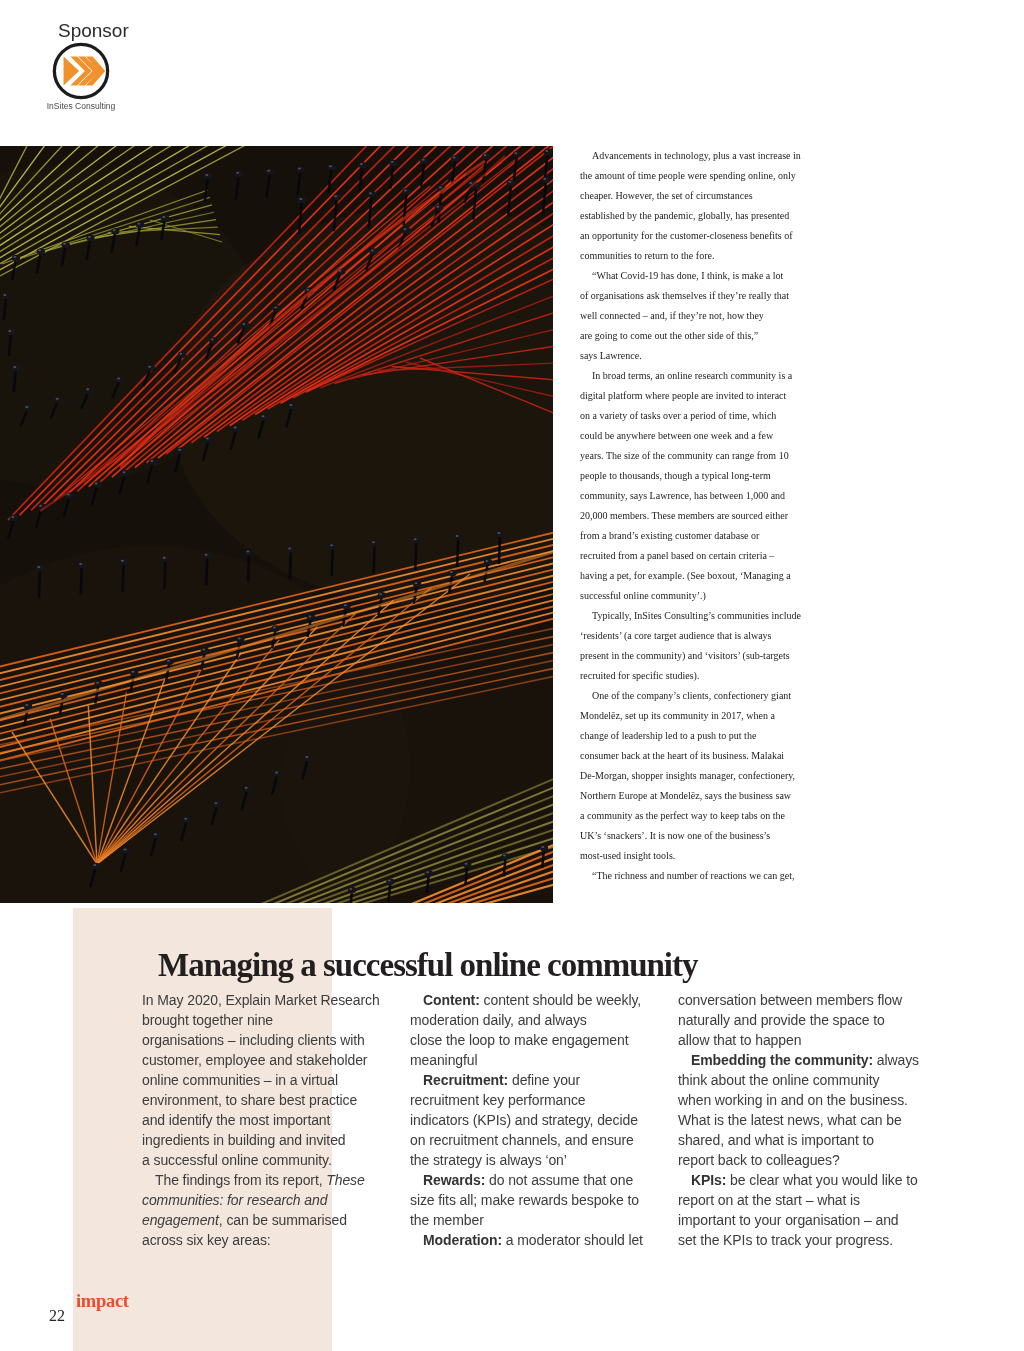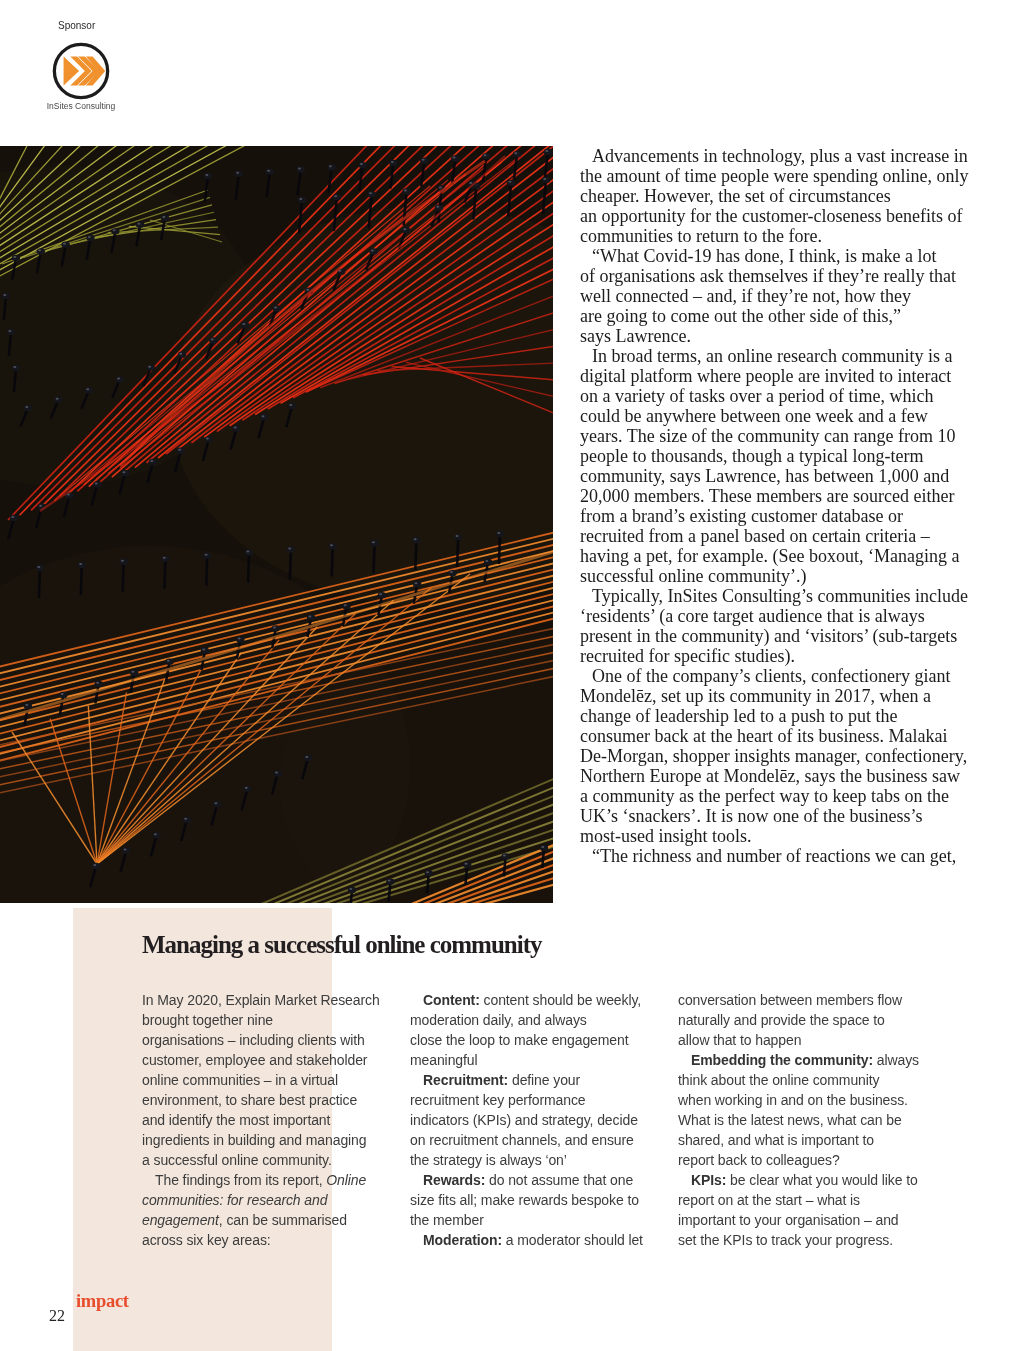--- a/index.html
+++ b/index.html
@@ -4,38 +4,38 @@
 <style>
   html,body{margin:0;padding:0;}
   body{
     width:1024px;height:1351px;background:#ffffff;position:relative;
     font-family:"Liberation Sans",sans-serif;
     -webkit-font-smoothing:antialiased;
   }
   .page{position:absolute;left:0;top:0;width:1024px;height:1351px;overflow:hidden;}
 
   
-  .sponsor-label{position:absolute;left:58px;top:20px;font-size:10px;color:#2b2b2b;text-align:center;}
+  .sponsor-label{position:absolute;left:58px;top:20px;font-size:19px;color:#2b2b2b;text-align:center;}
   .sponsor-logo{position:absolute;left:50px;top:40px;width:62px;height:62px;}
   .sponsor-name{position:absolute;left:34px;top:101px;width:94px;text-align:center;font-size:8.5px;color:#4a4a4a;}
 
   
   .photo{position:absolute;left:0;top:146px;width:553px;height:757px;margin:0;overflow:hidden;}
   .photo svg{display:block;width:553px;height:757px;}
 
   
   .article{position:absolute;left:580px;top:146px;width:344px;
-    font-family:"Liberation Serif",serif;font-size:18px;color:#1c1c1c;}
+    font-family:"Liberation Serif",serif;font-size:10px;color:#1c1c1c;}
   .article .ln{height:20px;line-height:20px;white-space:nowrap;}
   .article .ln.ind{padding-left:12px;}
 
   
   .boxout-bg{position:absolute;left:73px;top:908px;width:259px;height:443px;background:#f3e7dd;}
-  .boxout-title{position:absolute;left:142px;top:931px;margin:0;white-space:nowrap;
-    font-family:"Liberation Serif",serif;font-weight:700;font-size:25px;letter-spacing:-1px;color:#231f20;}
+  .boxout-title{position:absolute;left:142px;top:931px;margin:16px;white-space:nowrap;
+    font-family:"Liberation Serif",serif;font-weight:700;font-size:33px;letter-spacing:-1px;color:#231f20;}
   .bcol{position:absolute;top:990px;font-size:14px;color:#3c3c3c;letter-spacing:-0.1px;}
   #bcol-0{left:142px;width:240px;}
   #bcol-1{left:410px;width:246px;}
   #bcol-2{left:678px;width:246px;}
   .bln{height:20px;line-height:20px;white-space:nowrap;}
   .bln.ind{padding-left:13px;}
   .bln b{font-weight:700;color:#343434;}
 
   
   .page-number{position:absolute;left:49px;top:1295px;font-family:"Liberation Serif",serif;font-size:16px;color:#242424;margin-top:12px;}
@@ -467,20 +467,21 @@
         <path d="M 485,15 Q 300,140 120,320" stroke="#ff3517" stroke-width="3" fill="none" opacity="0.55"></path>
         <path d="M 505,10 Q 330,170 40,365" stroke="#d92413" stroke-width="2.2" fill="none" opacity="0.5"></path>
         <path d="M -5,575 Q 250,500 556,405" stroke="#f78f2e" stroke-width="3" fill="none" opacity="0.5"></path>
       </svg>
   </figure>
 
   <div class="article" id="article-col" style="color: rgb(28, 28, 28);">
       <div class="ln ind">Advancements in technology, plus a vast increase in</div>
       <div class="ln">the amount of time people were spending online, only</div>
       <div class="ln">cheaper. However, the set of circumstances</div>
+      <div class="ln">established by the pandemic, globally, has presented</div>
       <div class="ln">an opportunity for the customer-closeness benefits of</div>
       <div class="ln">communities to return to the fore.</div>
       <div class="ln ind">“What Covid-19 has done, I think, is make a lot</div>
       <div class="ln">of organisations ask themselves if they’re really that</div>
       <div class="ln">well connected – and, if they’re not, how they</div>
       <div class="ln">are going to come out the other side of this,”</div>
       <div class="ln">says Lawrence.</div>
       <div class="ln ind">In broad terms, an online research community is a</div>
       <div class="ln">digital platform where people are invited to interact</div>
       <div class="ln">on a variety of tasks over a period of time, which</div>
@@ -512,23 +513,23 @@
   <div class="boxout-bg" style="background: rgb(243, 231, 221);"></div>
   <h2 class="boxout-title" style="color: rgb(35, 31, 32);">Managing a successful online community</h2>
   <div class="bcol" id="bcol-0" style="color: rgb(60, 60, 60);">
       <div class="bln">In May 2020, Explain Market Research</div>
       <div class="bln">brought together nine</div>
       <div class="bln">organisations – including clients with</div>
       <div class="bln">customer, employee and stakeholder</div>
       <div class="bln">online communities – in a virtual</div>
       <div class="bln">environment, to share best practice</div>
       <div class="bln">and identify the most important</div>
-      <div class="bln">ingredients in building and managing</div>
+      <div class="bln">ingredients in building and invited</div>
       <div class="bln">a successful online community.</div>
-      <div class="bln ind">The findings from its report, <i>Online</i></div>
+      <div class="bln ind">The findings from its report, <i>These</i></div>
       <div class="bln"><i>communities: for research and</i></div>
       <div class="bln"><i>engagement</i>, can be summarised</div>
       <div class="bln">across six key areas:</div>
     </div>
   <div class="bcol" id="bcol-1" style="color: rgb(60, 60, 60);">
       <div class="bln ind"><b>Content:</b> content should be weekly,</div>
       <div class="bln">moderation daily, and always</div>
       <div class="bln">close the loop to make engagement</div>
       <div class="bln">meaningful</div>
       <div class="bln ind"><b>Recruitment:</b> define your</div>

